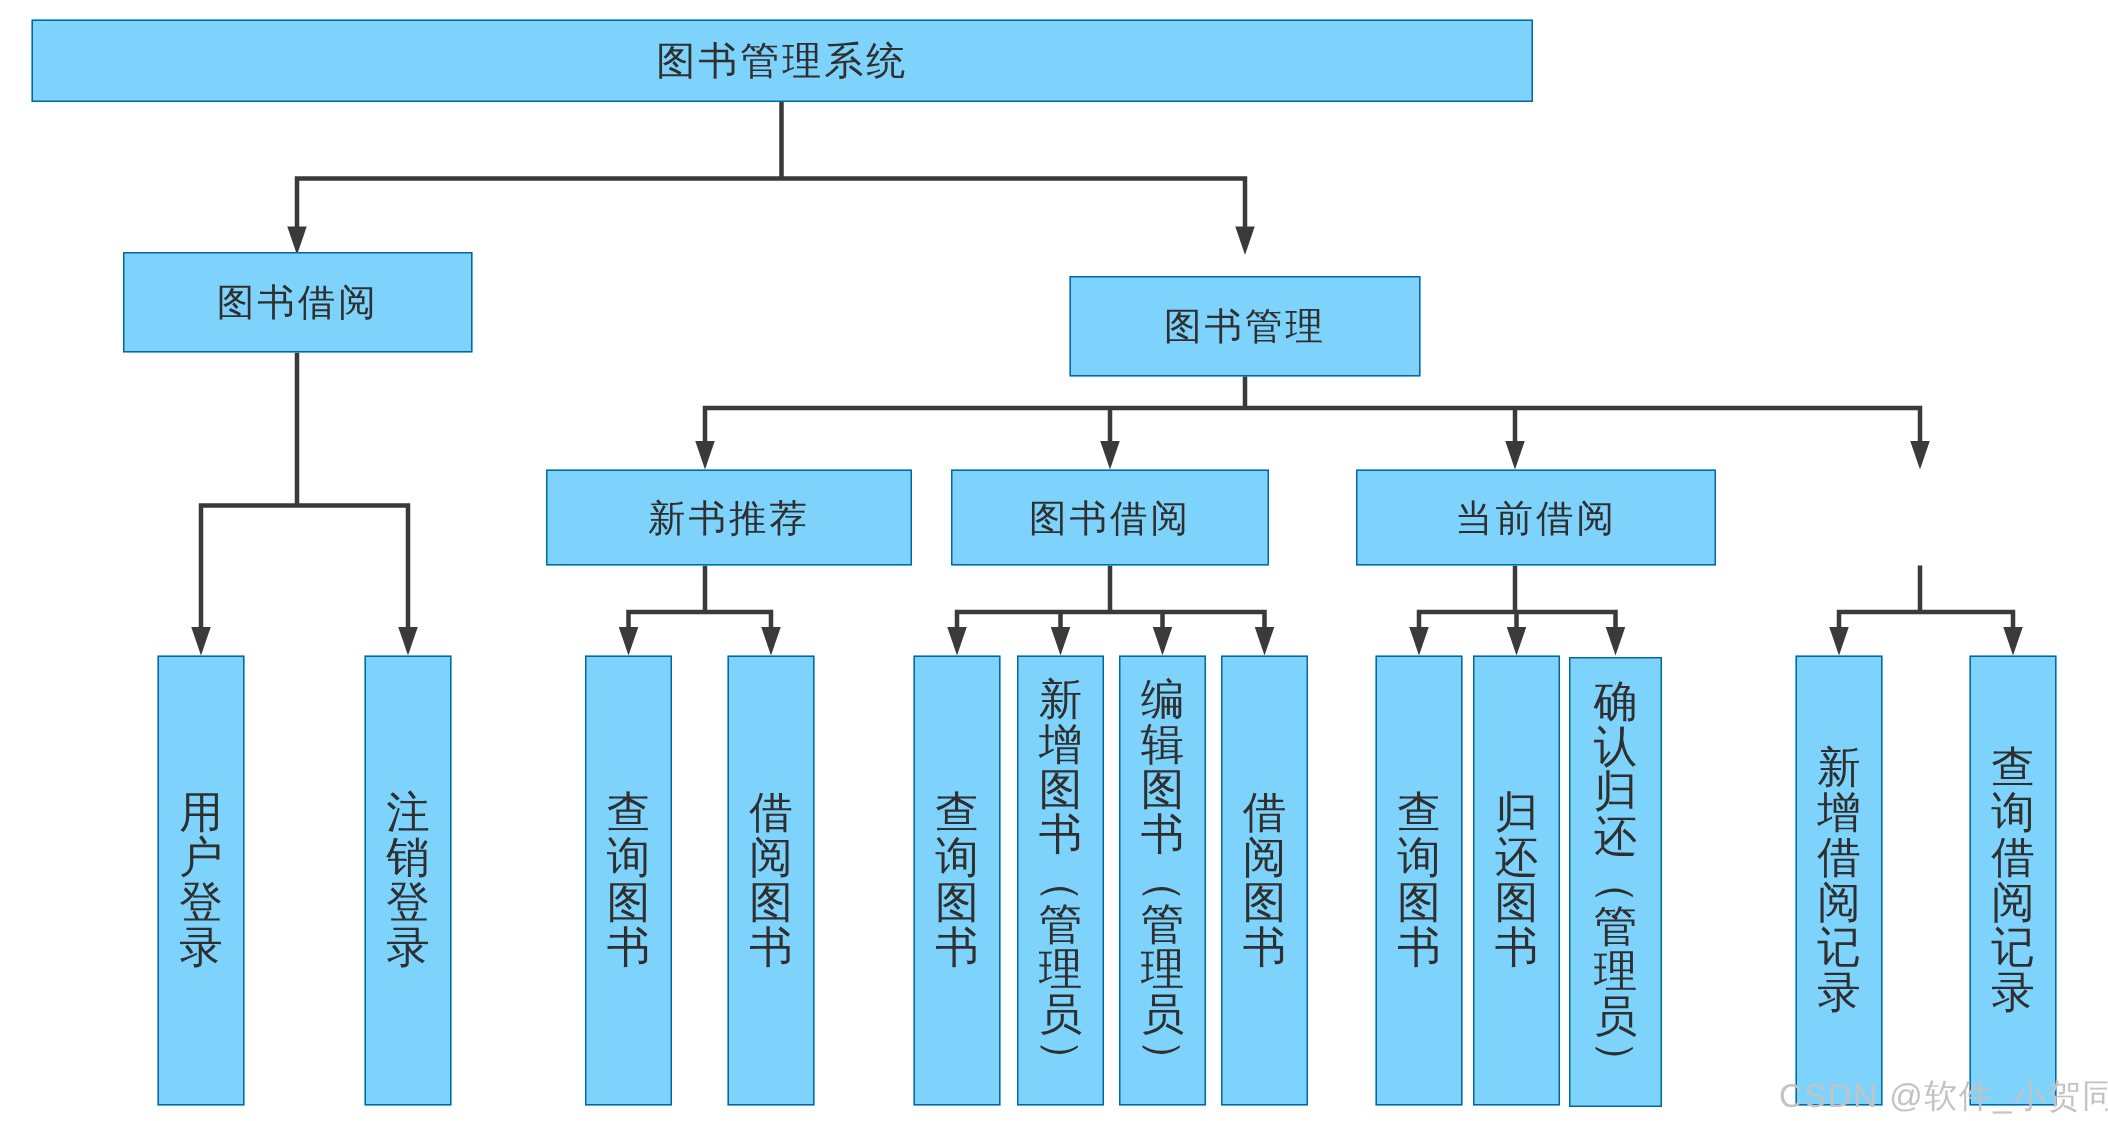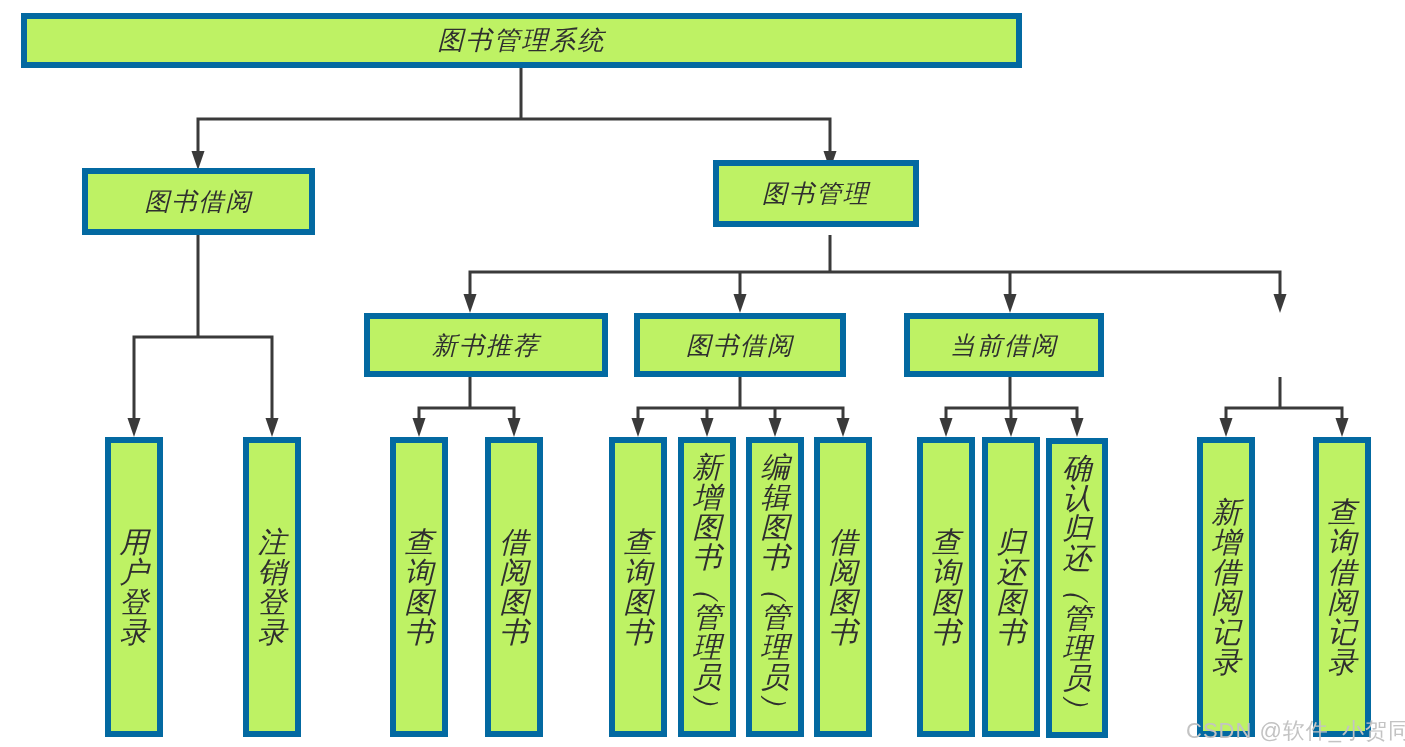--- a/index.html
+++ b/index.html
@@ -21,28 +21,27 @@
     position: absolute;
     left: 0;
     top: 0;
     width: 1405px;
     height: 747px;
     z-index: 1;
   }
   .node {
     position: absolute;
     box-sizing: border-box;
-    border: 6px solid #0369a1;
-    background: #bef264;
+    border: 1px solid #0369a1;
+    background: #7dd3fc;
     color: #2f2f2f;
     display: flex;
     align-items: center;
     justify-content: center;
     z-index: 2;
-    font-style: italic;
   }
   .hnode {
     font-size: 25px;
     letter-spacing: 2px;
     white-space: nowrap;
   }
   .vnode {
     flex-direction: column;
     font-size: 29px;
   }
@@ -98,25 +97,25 @@
         <polygon points="1004.5,418 1017.5,418 1011,437"></polygon>
         <polygon points="1070.5,418 1083.5,418 1077,437"></polygon>
         <polygon points="1219.5,418 1232.5,418 1226,437"></polygon>
         <polygon points="1335.5,418 1348.5,418 1342,437"></polygon>
       </g>
   </svg>
 
   <div class="node hnode" style="left:21px;top:13px;width:1001px;height:55px;font-size:26px">图书管理系统</div>
 
   <div class="node hnode" style="left:82px;top:168px;width:233px;height:67px">图书借阅</div>
-  <div class="node hnode" style="left:713px;top:160px;width:206px;height:67px">图书管理</div>
+  <div class="node hnode" style="left:713px;top:184px;width:234px;height:67px">图书管理</div>
 
   <div class="node hnode" style="left:364px;top:313px;width:244px;height:64px">新书推荐</div>
   <div class="node hnode" style="left:634px;top:313px;width:212px;height:64px">图书借阅</div>
-  <div class="node hnode" style="left:904px;top:313px;width:200px;height:64px">当前借阅</div>
+  <div class="node hnode" style="left:904px;top:313px;width:240px;height:64px">当前借阅</div>
 
   <div class="node vnode" style="left:105px;top:437px;width:58px;height:300px">
       <span>用</span>
       <span>户</span>
       <span>登</span>
       <span>录</span>
     </div>
   <div class="node vnode" style="left:243px;top:437px;width:58px;height:300px">
       <span>注</span>
       <span>销</span>

